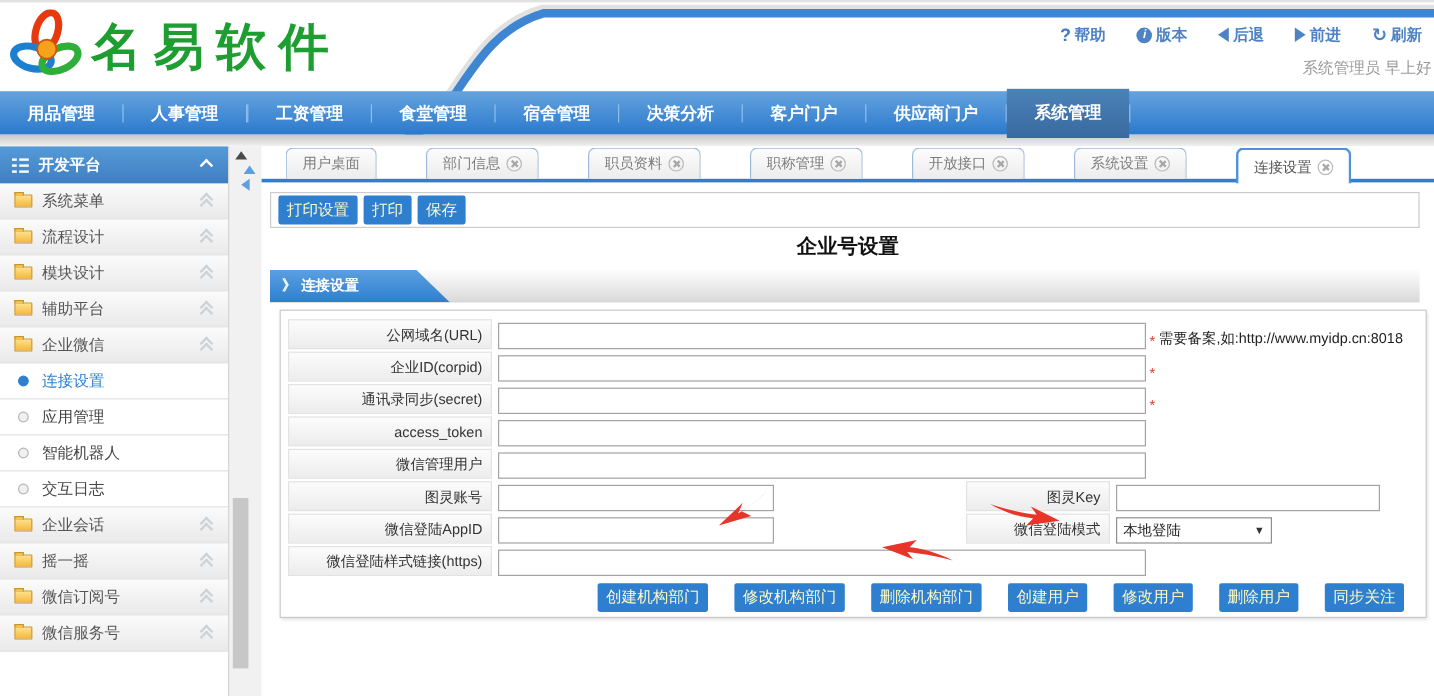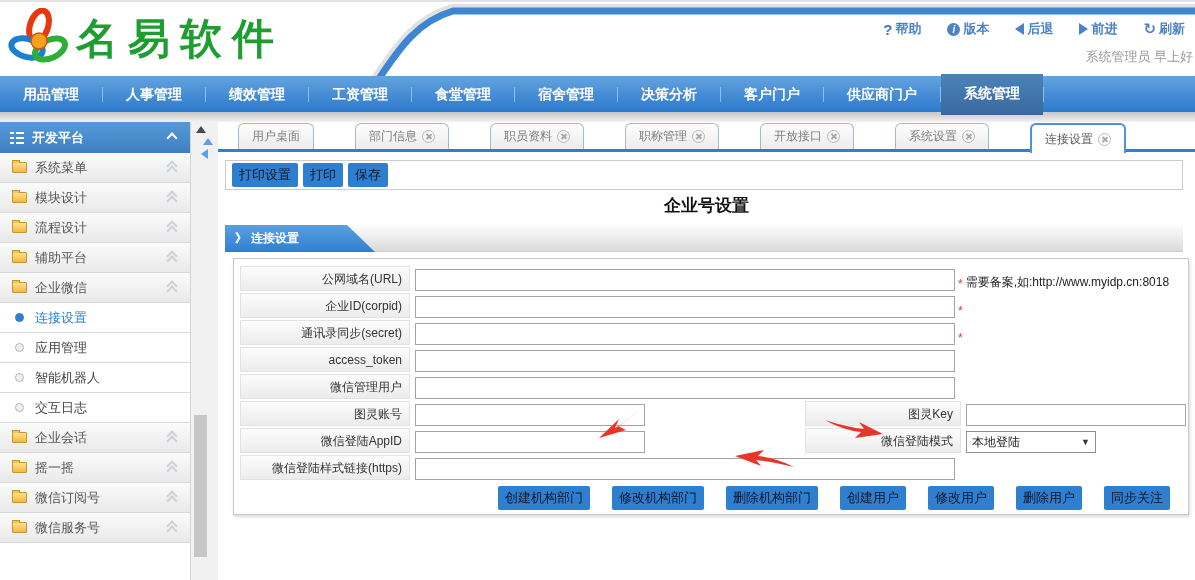--- a/index.html
+++ b/index.html
@@ -70,38 +70,38 @@
   .tabs { position:absolute; left:0; top:0; display:flex; padding-left:16px; z-index:2;gap:33px; }
   .tab { display:flex; align-items:center; height:26px; margin:1px 4px 0 4px; padding:0 13px; font-size:12px; color:#7d7d7d;
          background:linear-gradient(#fdfdfd,#ececec); border:1px solid #9fb9d8; border-bottom:none; border-radius:6px 6px 0 0; cursor:pointer; white-space:nowrap; }
   .tab.active { position:relative; z-index:5; background:#fff; border:2px solid #4e92da; border-bottom:none; color:#555; height:30px; margin-top:1px; }
   .tclose { width:13px; height:13px; border:1px solid #b9b9b9; border-radius:50%; margin-left:5px; position:relative; flex:0 0 auto; }
   .tclose::before,.tclose::after { content:""; position:absolute; left:5px; top:2px; width:1.5px; height:7px; background:#a8a8a8; }
   .tclose::before { transform:rotate(45deg);} .tclose::after { transform:rotate(-45deg);}
 
   .toolbar { position:absolute; left:7px; top:38px; width:958px; height:30px; border:1px solid #ccc; background:#fff;
              display:flex; align-items:center; gap:5px; padding-left:6px; }
-  .btn-blue { background:#2e7fd0; color:#0f172a; font-size:13px; padding:3px 7px; border:none; border-radius:2px; cursor:pointer;
+  .btn-blue { background:#2e7fd0; color:#fef9c3; font-size:13px; padding:3px 7px; border:none; border-radius:2px; cursor:pointer;
               font-family:inherit; white-space:nowrap; }
 
   .page-title { position:absolute; left:0; top:72px; width:100%; text-align:center; font-size:17px; font-weight:bold; color:#111; }
 
   .section-bar { position:absolute; left:7px; top:103px; width:958px; height:27px;
                  background:linear-gradient(#fdfdfd,#dadada); border-bottom:1px solid #cfcfcf; }
   .section-tab { position:absolute; left:0; top:0; height:27px; width:150px; background:linear-gradient(#5b9fe0,#2e7fd0);
                  clip-path:polygon(0 0,122px 0,150px 100%,0 100%); color:#fff; font-size:12px; font-weight:bold;
                  line-height:27px; padding-left:10px; }
   .section-arrow { margin-right:4px; }
 
   .form-panel { position:absolute; left:15px; top:136px; width:956px; height:257px; background:#fff;
                 border:1px solid #c9c9c9; box-shadow:1px 2px 3px rgba(0,0,0,.15); padding:6px 0 0 6px; }
   .frow { display:flex; align-items:flex-end; height:26px; margin-bottom:1px; }
   .flabel { width:170px; height:25px; line-height:25px; text-align:right; padding-right:7px; font-size:12px; color:#333;
             background:linear-gradient(#fcfcfc,#ececec); border:1px solid #e2e2e2; flex:0 0 auto; }
-  .flabel.second { width:156px; margin-left:160px; }
+  .flabel.second { width:120px; margin-left:160px; }
   .finput { height:22px; border:1px solid #a3a3a3; margin-left:5px; font-size:12px; padding:0 4px; font-family:inherit; background:#fff; }
   .w540 { width:540px; } .w230 { width:230px; } .w220 { width:220px; }
   .note { font-size:12px; color:#222; margin-left:3px; white-space:nowrap; }
   .star { color:#e8352a; font-size:12px; margin-left:3px; }
   .fselect { width:130px; height:22px; border:1px solid #8f8f8f; margin-left:5px; display:flex; align-items:center;
              justify-content:space-between; padding:0 5px; font-size:12px; color:#222; background:#fff; cursor:pointer; }
   .sel-arrow { font-size:9px; color:#333; }
   .action-row { display:flex; gap:22px; margin:6px 0 0 258px; }
   .arrows-svg { position:absolute; left:0; top:0; width:977px; height:458px; pointer-events:none; z-index:9; }
 </style>
@@ -145,21 +145,20 @@
       </span>
   </div>
   <div class="greeting">系统管理员 早上好</div>
 </div>
 
 <div class="topnav">
   <div class="nav-item">用品管理</div>
     <div class="nav-sep"></div>
   <div class="nav-item">人事管理</div>
     <div class="nav-sep"></div>
-  <div class="nav-item">绩效管理</div>
     <div class="nav-sep"></div>
   <div class="nav-item">工资管理</div>
     <div class="nav-sep"></div>
   <div class="nav-item">食堂管理</div>
     <div class="nav-sep"></div>
   <div class="nav-item">宿舍管理</div>
     <div class="nav-sep"></div>
   <div class="nav-item">决策分析</div>
     <div class="nav-sep"></div>
   <div class="nav-item">客户门户</div>
@@ -178,26 +177,26 @@
     <span>开发平台</span>
     <span class="chev1"></span>
   </div>
   <div class="side-item folder">
     <span class="folder-ic"></span>
     <span>系统菜单</span>
     <span class="dchev"></span>
   </div>
   <div class="side-item folder">
     <span class="folder-ic"></span>
+    <span>流程设计</span>
+    <span class="dchev"></span>
+  </div>
+  <div class="side-item folder">
+    <span class="folder-ic"></span>
     <span>模块设计</span>
-    <span class="dchev"></span>
-  </div>
-  <div class="side-item folder">
-    <span class="folder-ic"></span>
-    <span>流程设计</span>
     <span class="dchev"></span>
   </div>
   <div class="side-item folder">
     <span class="folder-ic"></span>
     <span>辅助平台</span>
     <span class="dchev"></span>
   </div>
   <div class="side-item folder">
     <span class="folder-ic"></span>
     <span>企业微信</span>

